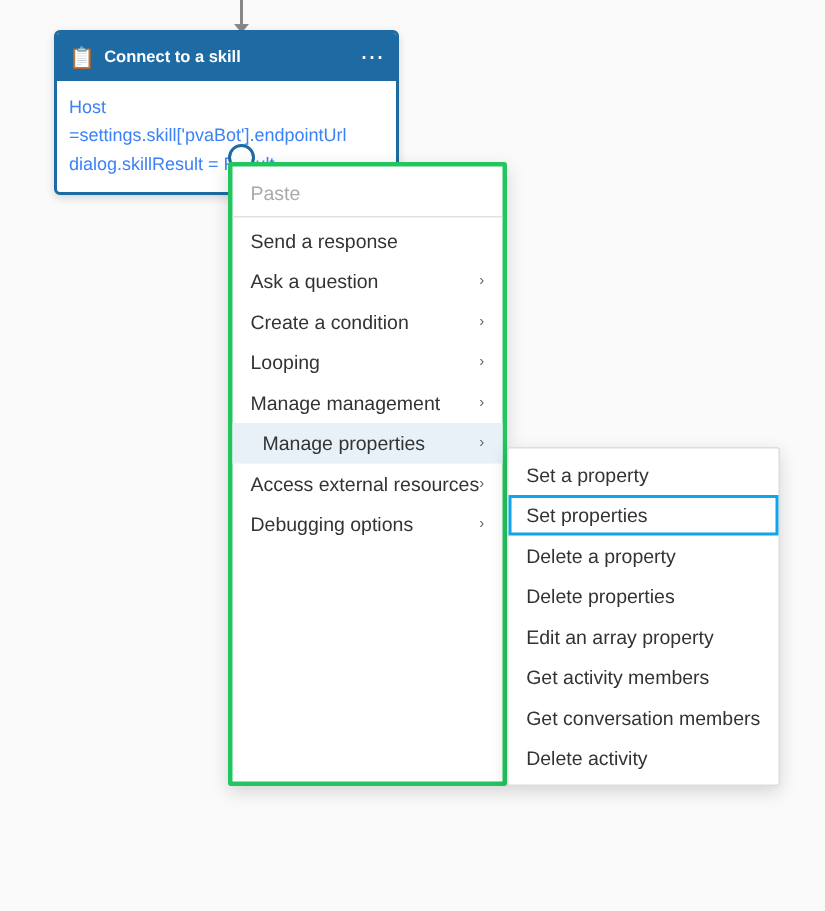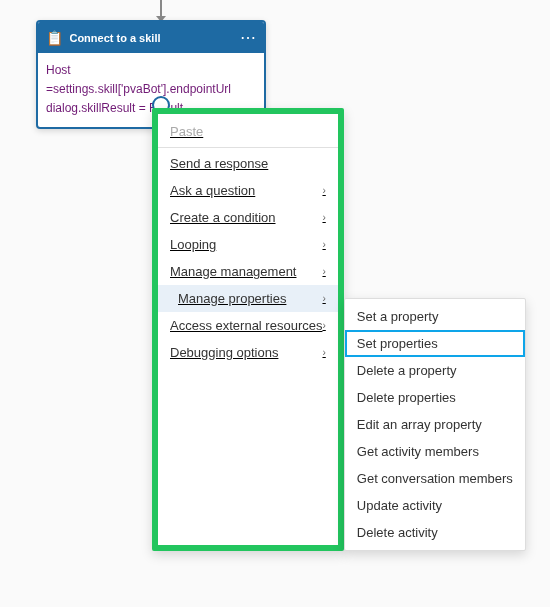--- a/index.html
+++ b/index.html
@@ -69,21 +69,21 @@
       font-size: 11px;
     }
     .skill-node-header .node-menu {
       cursor: pointer;
       font-size: 16px;
       color: white;
     }
     .skill-node-body {
       padding: 8px;
       font-size: 12px;
-      color: #701a75;
+      color: #3b82f6;
       line-height: 1.6;
     }
 
     
     .circle-connector {
       position: absolute;
       top: 96px;
       left: 152px;
       width: 18px;
       height: 18px;
@@ -97,26 +97,25 @@
       position: absolute;
       top: 108px;
       left: 152px;
       display: flex;
       flex-direction: row;
     }
 
     
     .context-menu {
       background: white;
-      border: 6px solid #22c55e;
+      border: 3px solid #22c55e;
       box-shadow: 0 4px 12px rgba(0,0,0,0.15);
       min-width: 180px;
       border-radius: 2px;
       padding: 4px 0;
-      text-decoration: underline;
     }
     .context-menu-item {
       padding: 6px 12px;
       display: flex;
       align-items: center;
       justify-content: space-between;
       cursor: pointer;
       white-space: nowrap;
       color: #333;
     }
@@ -259,23 +258,20 @@
       </div>
 
       <div class="submenu-item">
         <span>Get activity members</span>
       </div>
 
       <div class="submenu-item">
         <span>Get conversation members</span>
       </div>
 
-      <div class="submenu-item">
-        <span>Update activity</span>
-      </div>
 
       <div class="submenu-item">
         <span>Delete activity</span>
       </div>
     </div>
 
   </div>
 </div>
 
 </body></html>

